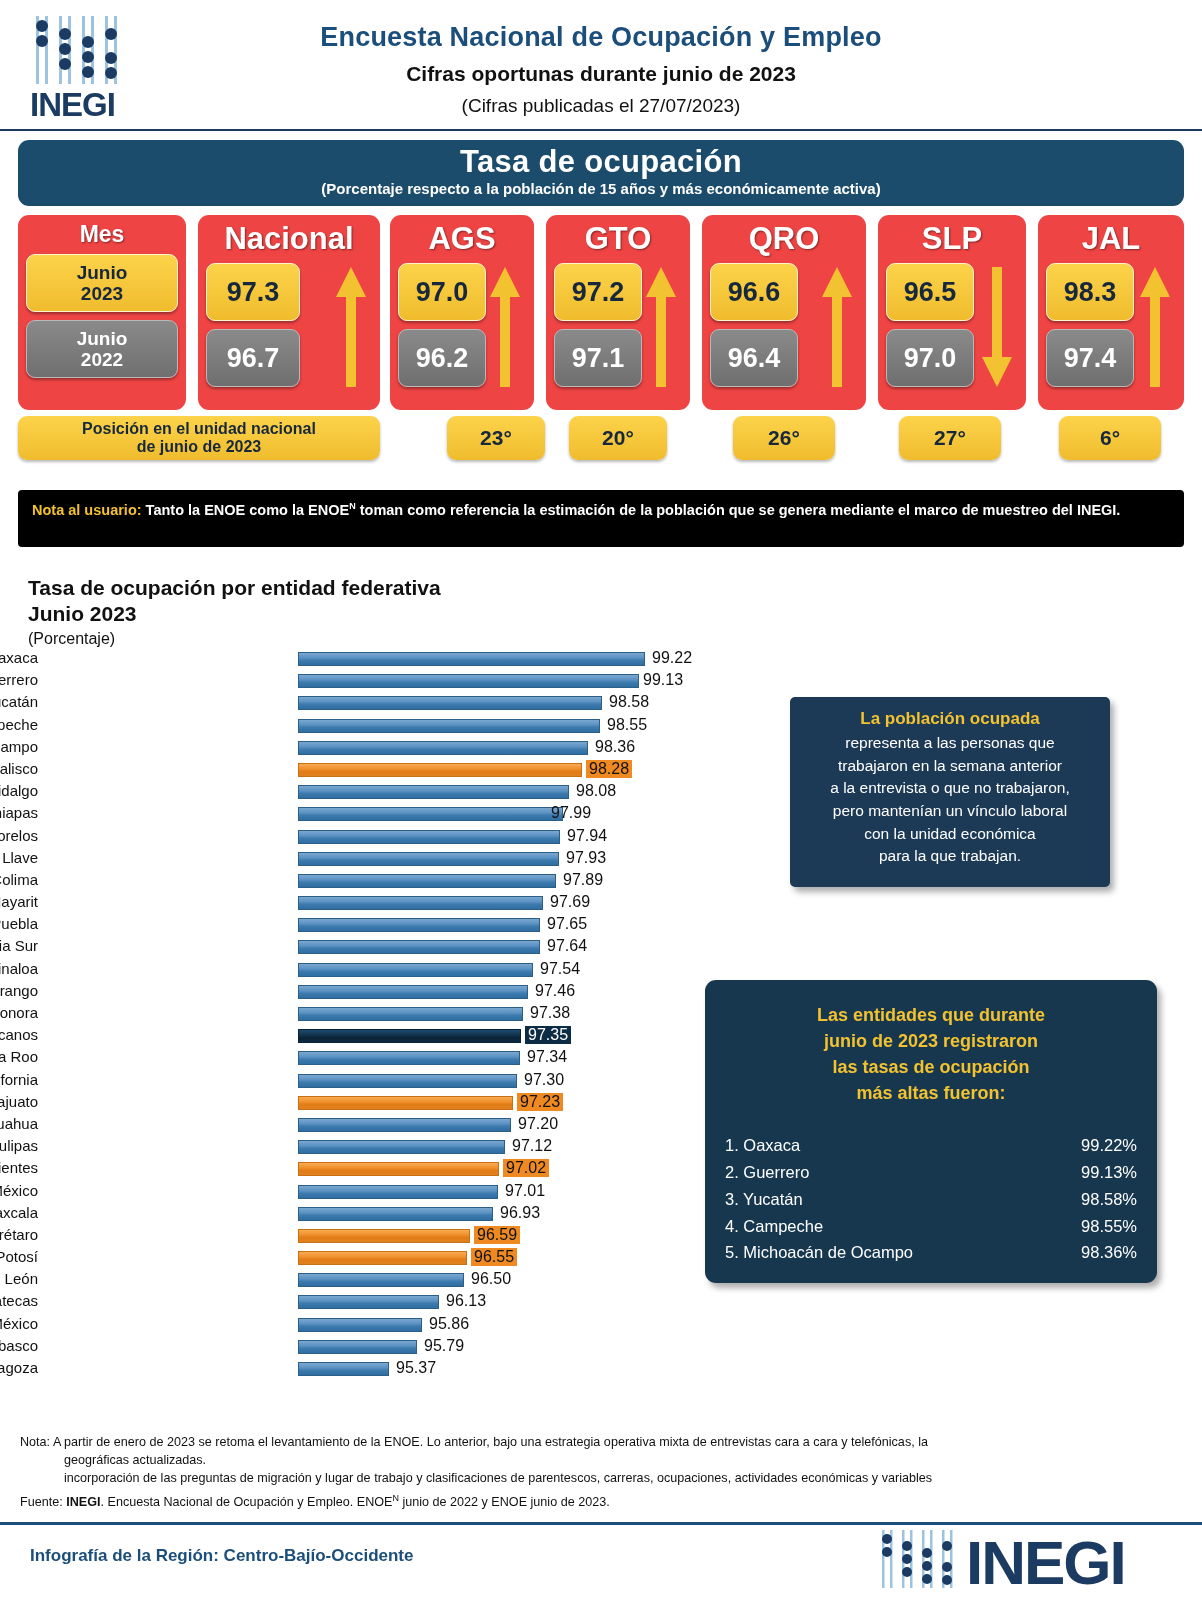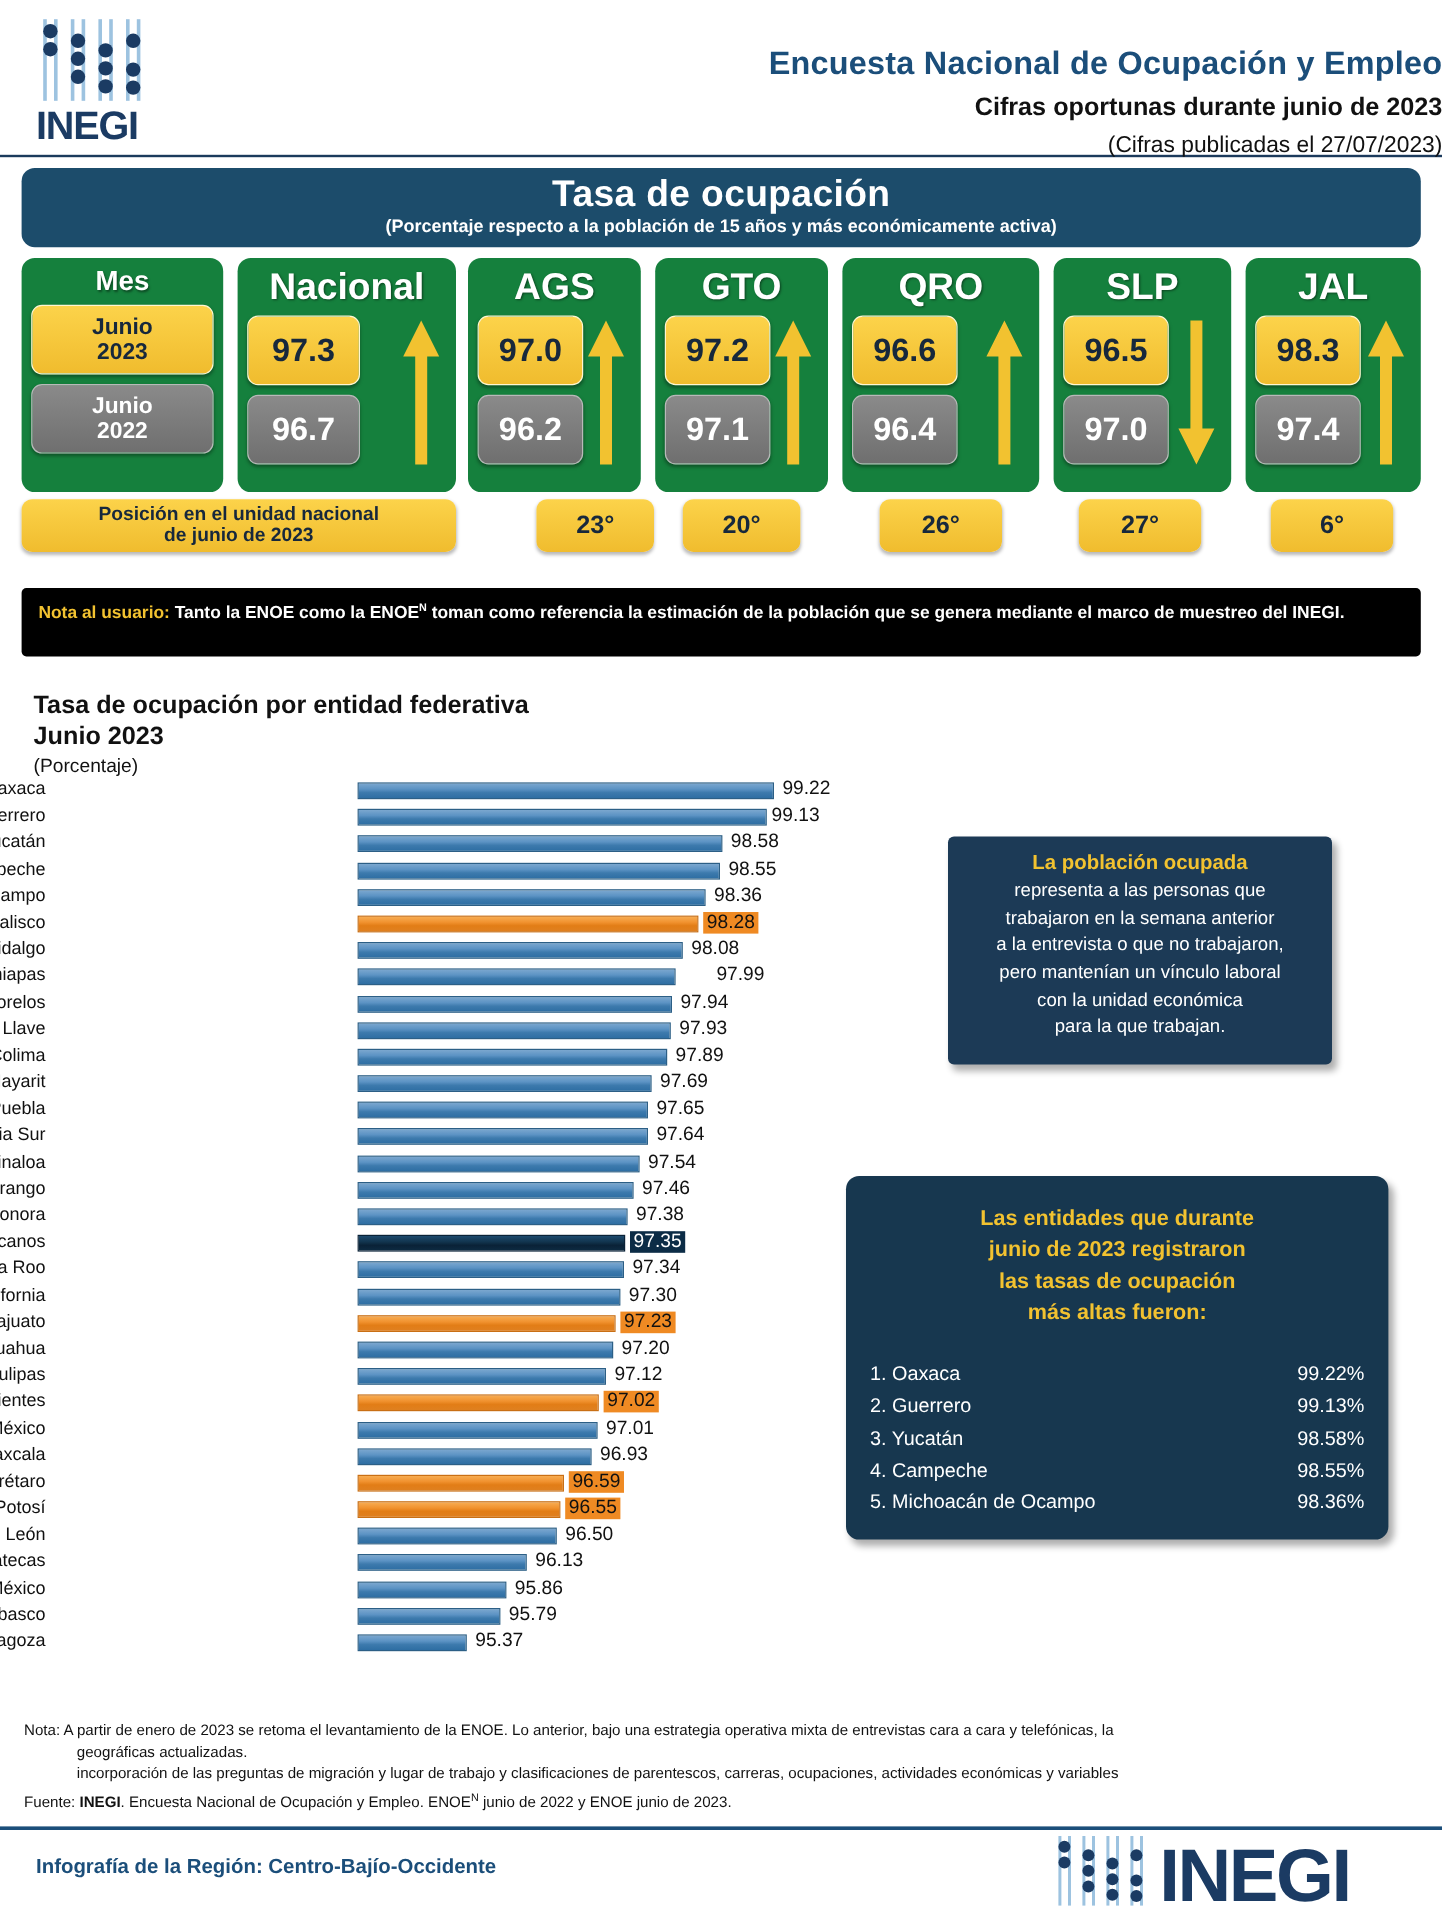--- a/index.html
+++ b/index.html
@@ -7,37 +7,37 @@
     width: 1202px; height: 1600px;
     background: #ffffff;
     font-family: "Liberation Sans", sans-serif;
     overflow: hidden;
   }
   .page { position: relative; width: 1202px; height: 1600px; background:#fff; }
 
   
   .header { position:relative; height:131px; border-bottom:2px solid #1b3a5c; }
   .logo-top { position:absolute; left:22px; top:12px; width:120px; height:108px; }
-  .hdr-text { position:absolute; left:0; top:16px; width:1202px; text-align:right; }
+  .hdr-text { position:absolute; left:0; top:0; width:1202px; text-align:center; }
   .hdr-title { margin-top:22px; font-size:27px; font-weight:bold; color:#1b4e7a; letter-spacing:.2px; }
   .hdr-sub1 { margin-top:9px; font-size:21px; font-weight:bold; color:#111; }
   .hdr-sub2 { margin-top:9px; font-size:19px; color:#111; }
 
   
   .banner {
     position:absolute; left:18px; top:140px; width:1166px; height:66px;
     background:#1c4c6b; border-radius:11px; color:#fff; text-align:center;
     padding-top:4px;
   }
   .banner-t { font-size:31px; font-weight:bold; letter-spacing:.3px; }
   .banner-s { font-size:15px; font-weight:bold; margin-top:0; }
 
   
   .kpis { position:absolute; left:18px; top:215px; width:1166px; height:195px; }
-  .kpi { position:absolute; top:0; background:#15803d; border-radius:11px; height:195px; }
+  .kpi { position:absolute; top:0; background:#ef4444; border-radius:11px; height:195px; }
   .kpi-head {
     text-align:center; color:#fff; font-weight:bold; padding-top:6px;
     text-shadow:1px 1px 2px rgba(0,0,0,.45);
   }
   .kpi-head.small { font-size:23px; }
   .kpi-head.big { font-size:31px; }
   .kpi-body { position:relative; padding:6px 8px 0 8px; height:150px; }
   .pill {
     border-radius:9px; text-align:center; font-weight:bold;
     box-shadow:0 2px 3px rgba(0,0,0,.35);
@@ -311,21 +311,21 @@
         <div class="val hl-orange" style="left:586px">98.28</div>
       </div>
       <div class="row">
         <div class="row-lbl">Hidalgo</div>
         <div class="bar blue" style="width:271px"></div>
         <div class="val" style="left:573px">98.08</div>
       </div>
       <div class="row">
         <div class="row-lbl">Chiapas</div>
         <div class="bar blue" style="width:265px"></div>
-        <div class="val" style="left:594px">97.99</div>
+        <div class="val" style="left:548px">97.99</div>
       </div>
       <div class="row">
         <div class="row-lbl">Morelos</div>
         <div class="bar blue" style="width:262px"></div>
         <div class="val" style="left:564px">97.94</div>
       </div>
       <div class="row">
         <div class="row-lbl">Veracruz de Ignacio de la Llave</div>
         <div class="bar blue" style="width:261px"></div>
         <div class="val" style="left:563px">97.93</div>

